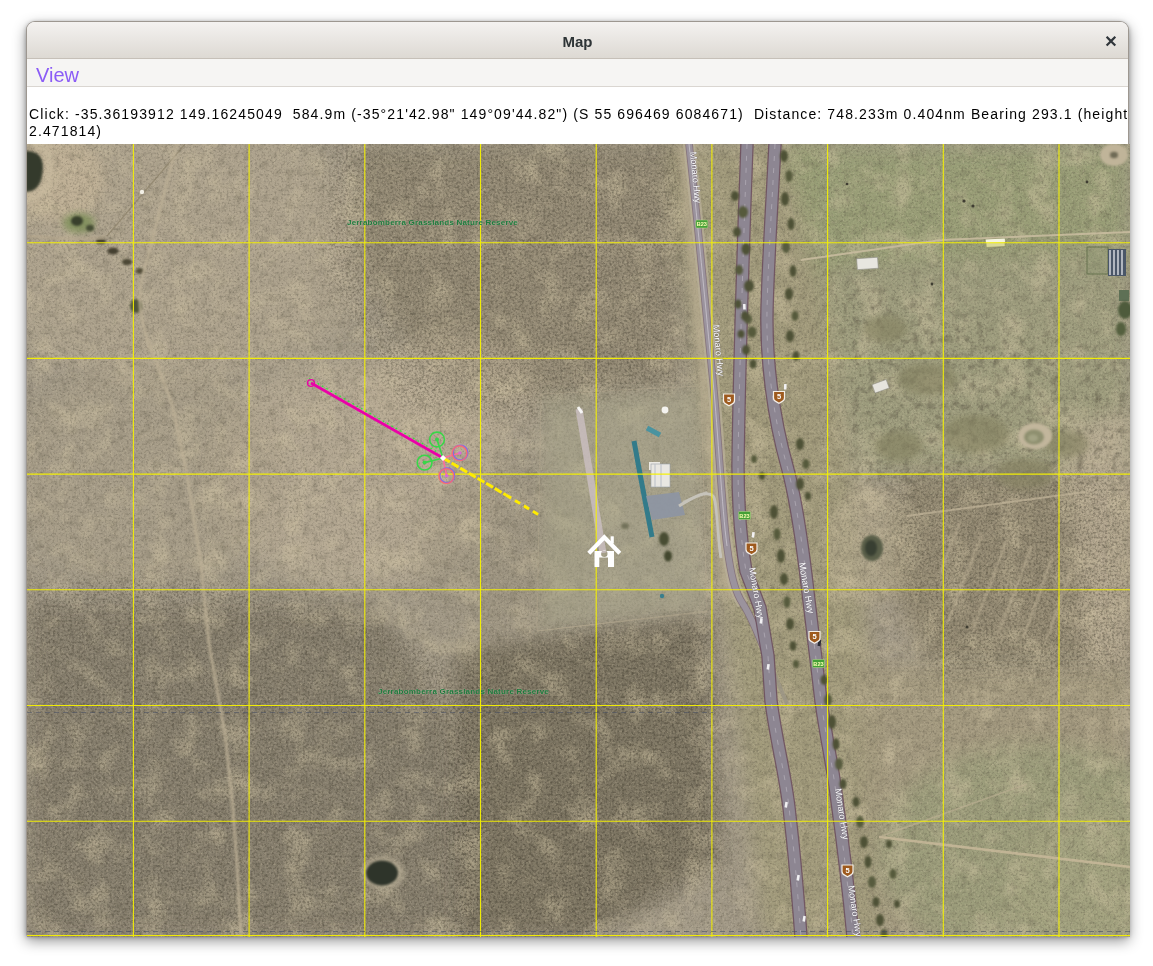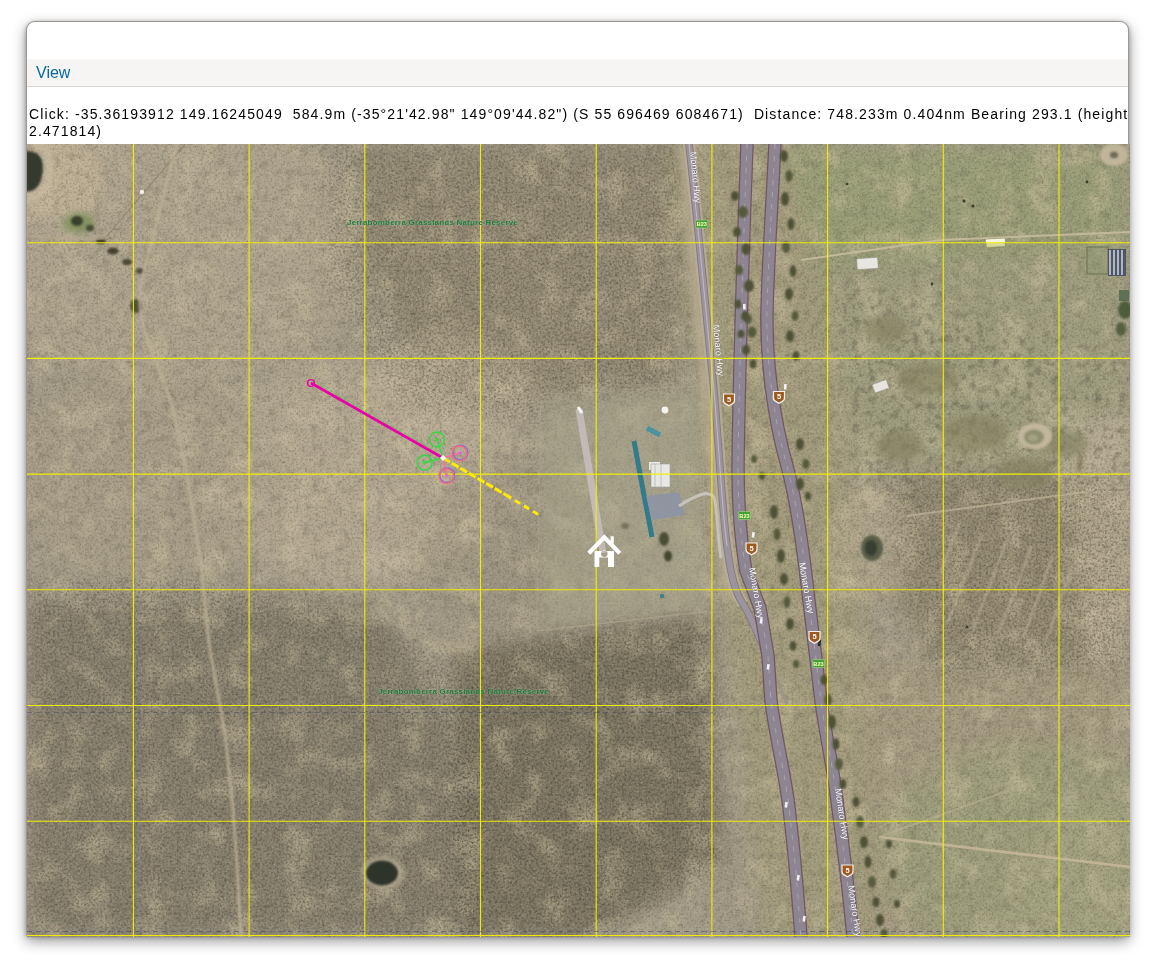--- a/index.html
+++ b/index.html
@@ -10,30 +10,34 @@
   background:#fff;font-family:"Liberation Sans",sans-serif;}
 #titlebar{position:absolute;left:0;top:0;width:100%;height:37px;
   background:linear-gradient(#f4f2f0,#ddd9d3);
   border-bottom:1px solid #c6c0b8;border-radius:8px 8px 0 0;}
 #title{position:absolute;left:0;right:0;top:11px;text-align:center;
   font-size:15px;font-weight:bold;color:#2e3436;}
 #close{position:absolute;right:4px;top:7px;width:26px;height:26px;
   text-align:center;line-height:26px;font-size:16px;font-weight:bold;color:#31363b;}
 #menubar{position:absolute;left:0;top:37px;width:100%;height:28px;background:#f6f5f3;
   border-bottom:1px solid #dad6d1;}
-#menuview{position:absolute;left:9px;top:5px;font-size:16px;color:#0369a1;}
+#menuview{position:absolute;left:9px;top:5px;font-size:20px;color:#8b5cf6;}
 #status{position:absolute;left:0;top:65px;width:100%;height:57px;background:#ffffff;
   color:#000;font-size:14px;letter-spacing:1.12px;overflow:hidden;text-decoration:underline;}
 #status .l1{position:absolute;left:2px;top:19px;white-space:nowrap;}
 #status .l2{position:absolute;left:2px;top:36px;white-space:nowrap;}
 #map{position:absolute;left:0;top:122px;width:1103px;height:793px;overflow:hidden;background:#aba08b;}
 </style>
 </head>
 <body>
 <div id="win">
+  <div id="titlebar">
+      <span id="title">Map</span>
+      <span id="close">✕</span>
+    </div>
   <div id="menubar">
       <span id="menuview">View</span>
     </div>
   <div id="status">
     <div class="l1">Click: -35.36193912 149.16245049&nbsp; 584.9m (-35°21'42.98" 149°09'44.82") (S 55 696469 6084671)&nbsp; Distance: 748.233m 0.404nm Bearing 293.1 (height</div>
     <div class="l2">2.471814)</div>
   </div>
   <div id="map">
 <svg width="1103" height="793" viewBox="0 0 1103 793">
 <defs>

